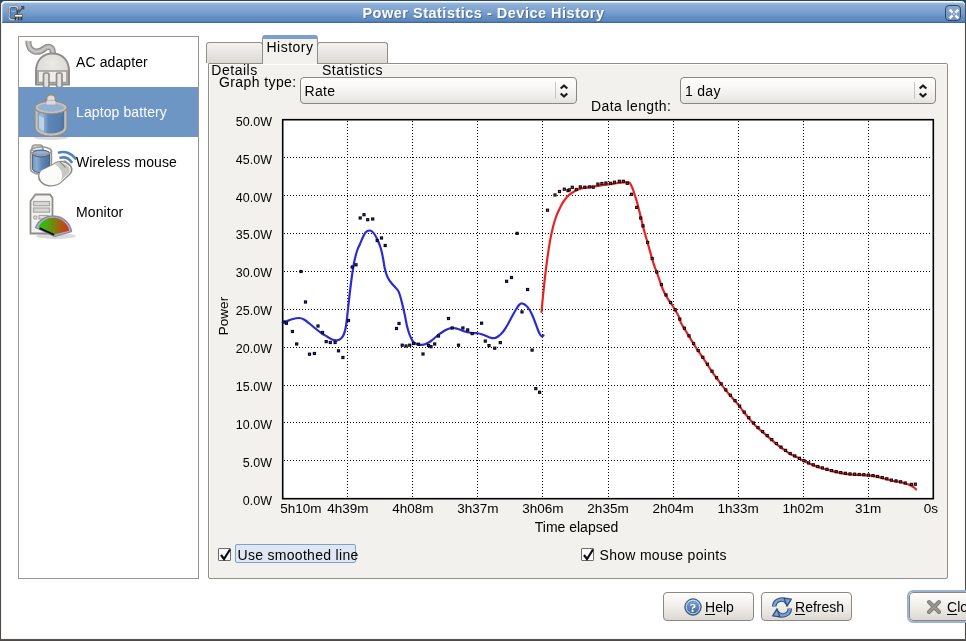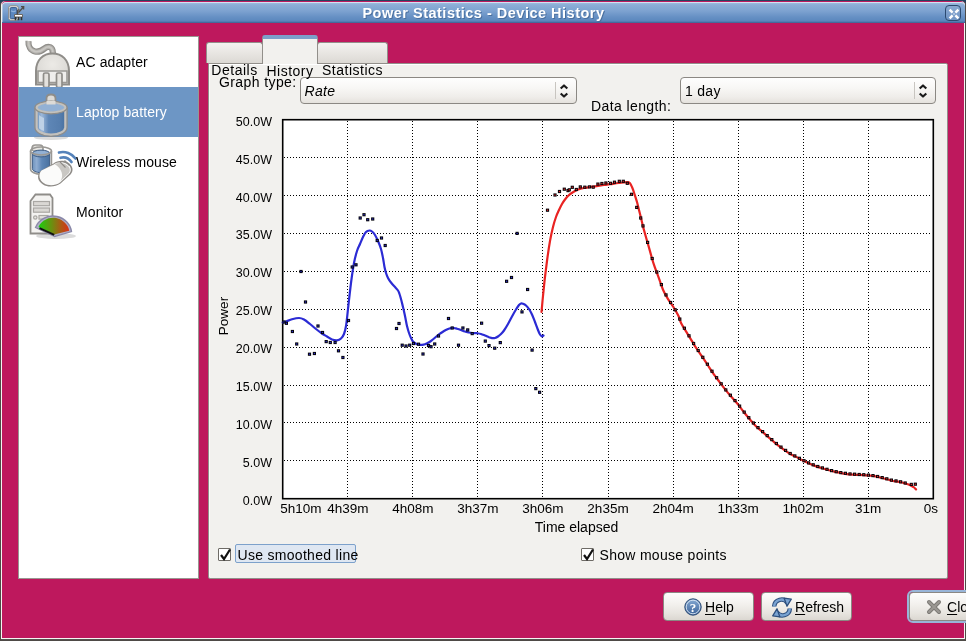--- a/index.html
+++ b/index.html
@@ -1,18 +1,18 @@
 <!DOCTYPE html>
 <html><head><meta charset="utf-8">
 <style>
 * { margin:0; padding:0; box-sizing:border-box; }
 html,body { width:966px; height:641px; overflow:hidden; }
 body { font-family:"Liberation Sans", sans-serif; position:relative; background:#1f4160; }
 .win { position:absolute; left:0; top:0; width:966px; height:641px;
-  background:#be185d; border:1px solid #4e4a46; border-top-color:#24455f; border-radius:5px 5px 0 0; box-shadow:inset 1px 0 0 #f6f5f3, inset -1px 0 0 #f6f5f3, inset 0 -2px 0 #f6f5f3; }
+  background:#ffffff; border:1px solid #4e4a46; border-top-color:#24455f; border-radius:5px 5px 0 0; box-shadow:inset 1px 0 0 #f6f5f3, inset -1px 0 0 #f6f5f3, inset 0 -2px 0 #f6f5f3; }
 .win::after { content:""; position:absolute; left:0; right:0; bottom:0; height:1px; background:#57534f; }
 
 .tb { position:absolute; left:1px; top:1px; width:963px; height:21px;
   background:linear-gradient(#a5bedf 0%, #8badd6 15%, #7da2d0 45%, #6690c4 75%, #5d89bf 92%, #4e79ad 100%);
   border-radius:4px 4px 0 0; border-bottom:1px solid #44699d; box-shadow:inset 0 1px 0 rgba(255,255,255,0.55), inset 1px 0 0 rgba(255,255,255,0.35); }
 .tb-title { position:absolute; left:0; right:0; top:3px; text-align:center; color:#fff;
   font-size:14.5px; font-weight:bold; letter-spacing:0.5px; text-shadow:1px 1px 0 #4a6f9e; }
 .tb-close { position:absolute; right:4px; top:3px; width:16px; height:16px;
   border:1px solid #2c4a70; border-radius:4px; background:linear-gradient(#89a8d0,#6f94c4);
   color:#fff; }
@@ -26,21 +26,21 @@
 .row.sel { background:#6d96c5; }
 .row.sel .txt { color:#fff; }
 .row svg { position:absolute; left:5px; top:3px; }
 
 .nb { position:absolute; left:207px; top:62px; width:740px; height:516px;
   background:#f2f1ee; border:1px solid #928f8a; border-radius:0 2px 2px 2px; box-shadow:inset 0 1px 0 #ffffff, inset 1px 0 0 #fbfaf9; }
 .tab { position:absolute; top:41px; height:21px; background:linear-gradient(#f4f2f0,#dcd9d4);
   border:1px solid #928f8a; border-bottom:none; border-radius:3px 3px 0 0;
   font-size:14px; color:#000; text-align:center; padding-top:19px; letter-spacing:0.5px; }
 .tab.active { top:34px; height:29px; background:#f2f1ee; z-index:5;
-  border-top:4px solid #7c9fc9; padding-top:24px; }
+  border-top:4px solid #7c9fc9; padding-top:0; }
 
 .lbl { position:absolute; font-size:14px; color:#000; letter-spacing:0.4px; }
 .combo { position:absolute; top:76px; height:27px; background:linear-gradient(#fefefe 0%,#f8f7f5 40%,#efedea 75%,#e5e2dd 100%);
   border:1px solid #8b8883; border-radius:4px; font-size:14px; }
 .combo .ctext { position:absolute; left:4px; top:5px; letter-spacing:0.3px; }
 .combo .sep { position:absolute; right:20px; top:4px; bottom:4px; width:1px; background:#c8c5c0; }
 .combo .arr { position:absolute; right:6px; top:6px; }
 
 .check { position:absolute; width:13px; height:13px; background:#fff; border:1px solid #6e6b66; border-radius:1px; }
 .check svg { position:absolute; left:-1px; top:-2px; }
@@ -159,21 +159,21 @@
       <div class="txt">Monitor</div>
     </div>
   </div>
 
   <div class="nb"></div>
   <div class="tab" style="left:205px; width:57px;">Details</div>
   <div class="tab active" style="left:261px; width:56px;">History</div>
   <div class="tab" style="left:316px; width:71px;">Statistics</div>
 
   <div class="lbl" style="left:218px; top:73px;">Graph type:</div>
-  <div class="combo" style="left:298.5px; width:277px;font-style:italic;">
+  <div class="combo" style="left:298.5px; width:277px;">
     <div class="ctext">Rate</div>
       <div class="sep"></div>
     <svg class="arr" width="12" height="14" viewBox="0 0 12 14">
       <path d="M2.7 4.6 L6 1.4 L9.3 4.6" fill="none" stroke="#1a1a1a" stroke-width="2.1" stroke-linejoin="round"></path>
       <path d="M2.7 9.4 L6 12.6 L9.3 9.4" fill="none" stroke="#1a1a1a" stroke-width="2.1" stroke-linejoin="round"></path>
     </svg>
   </div>
   <div class="lbl" style="left:590px; top:97px;">Data length:</div>
   <div class="combo" style="left:679px; width:256px;">
     <div class="ctext">1 day</div>

